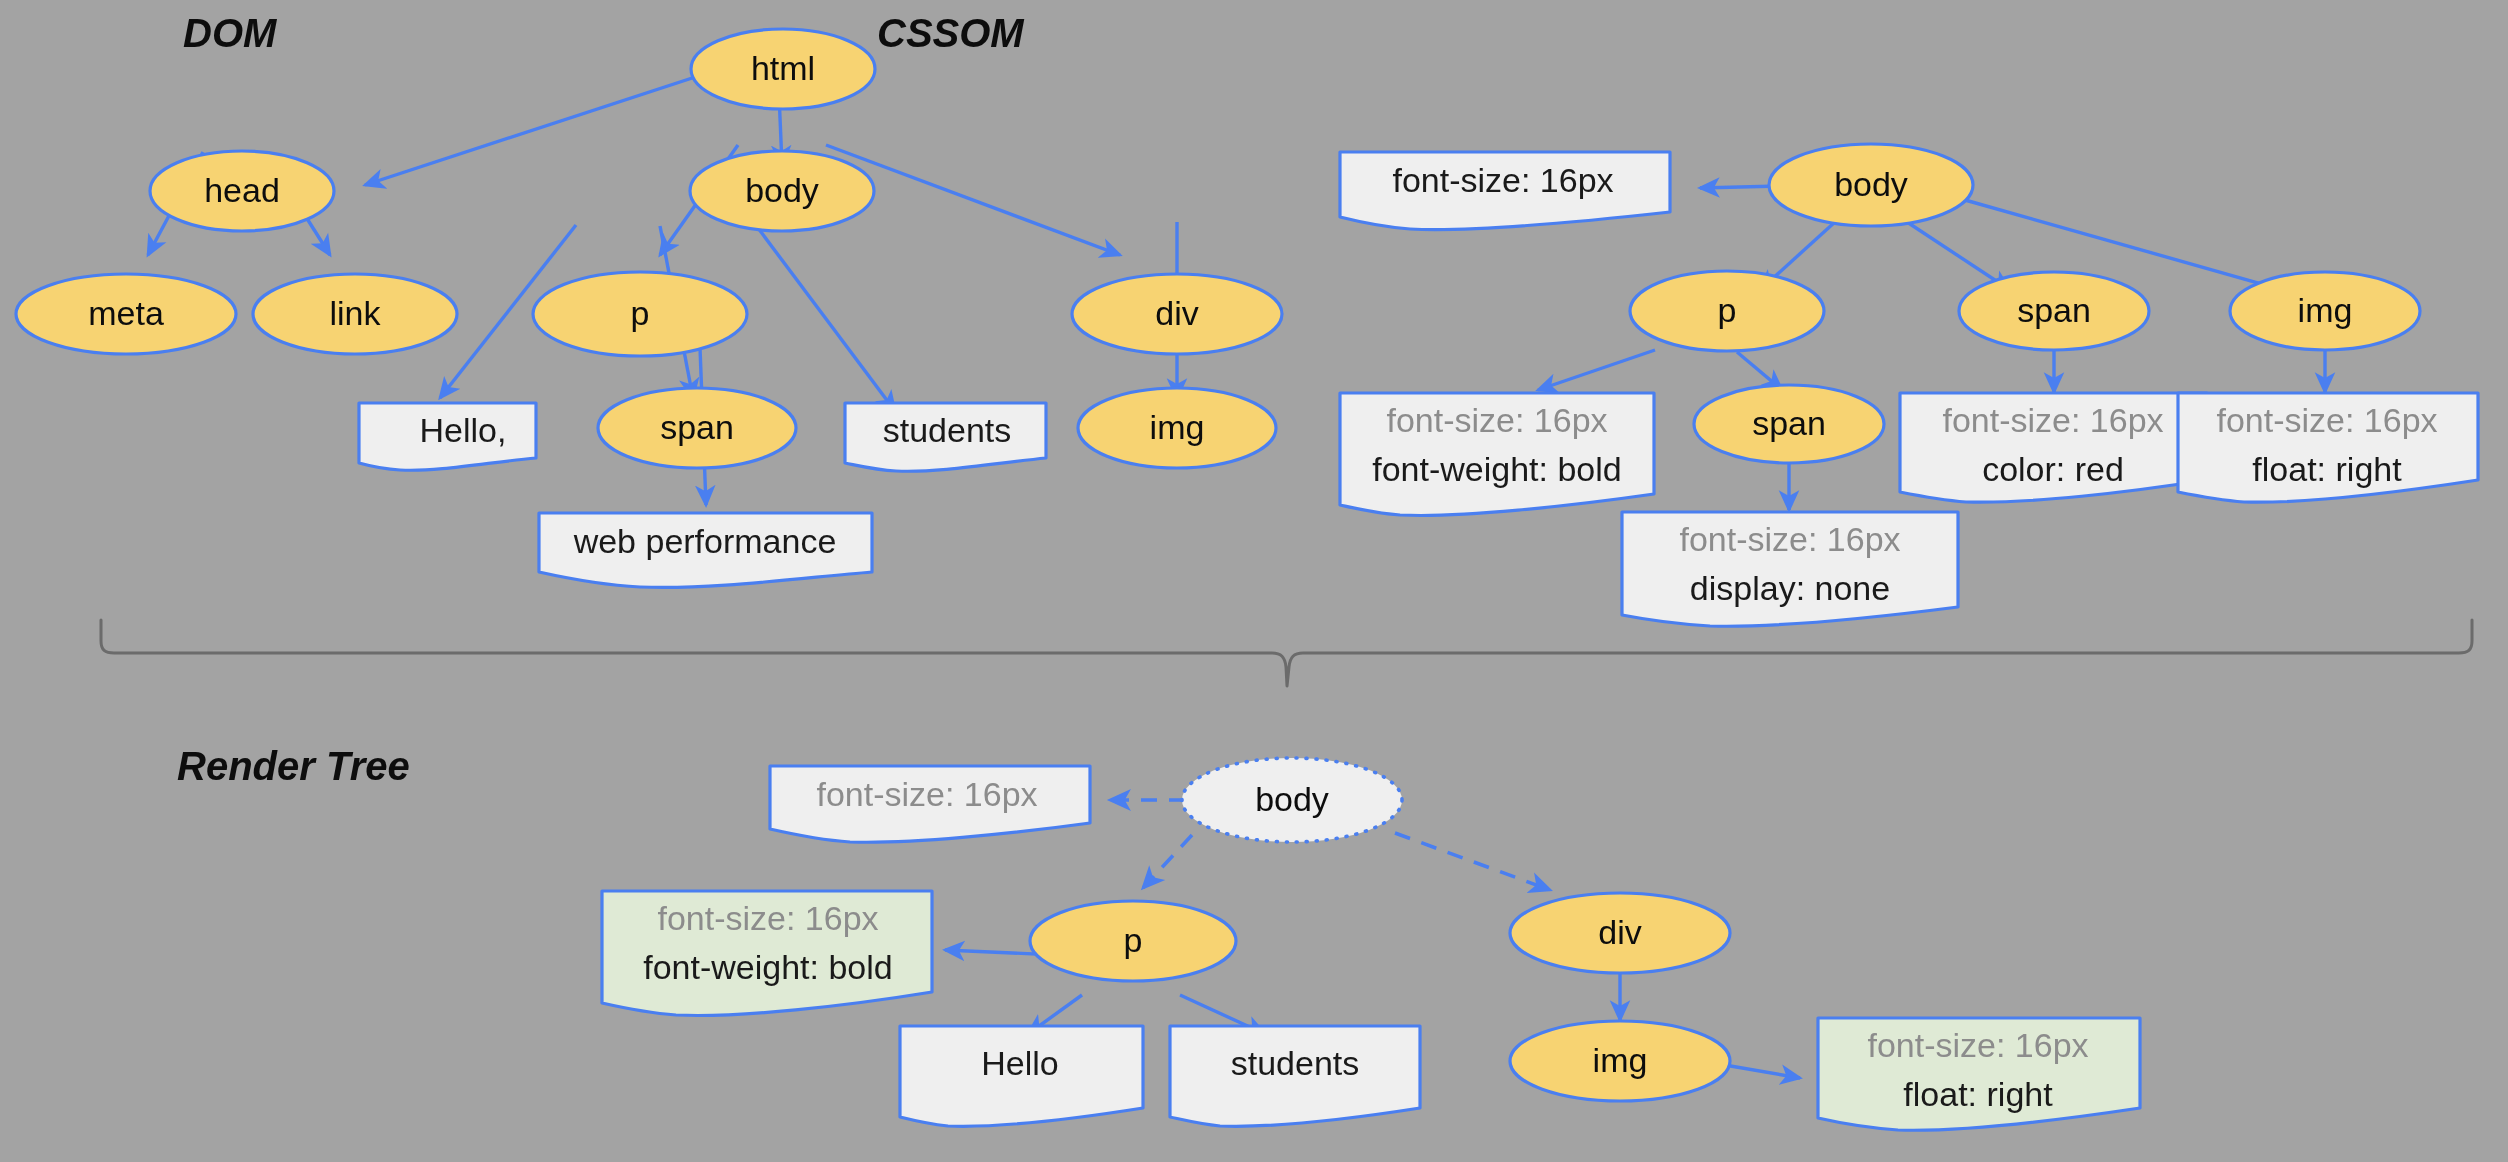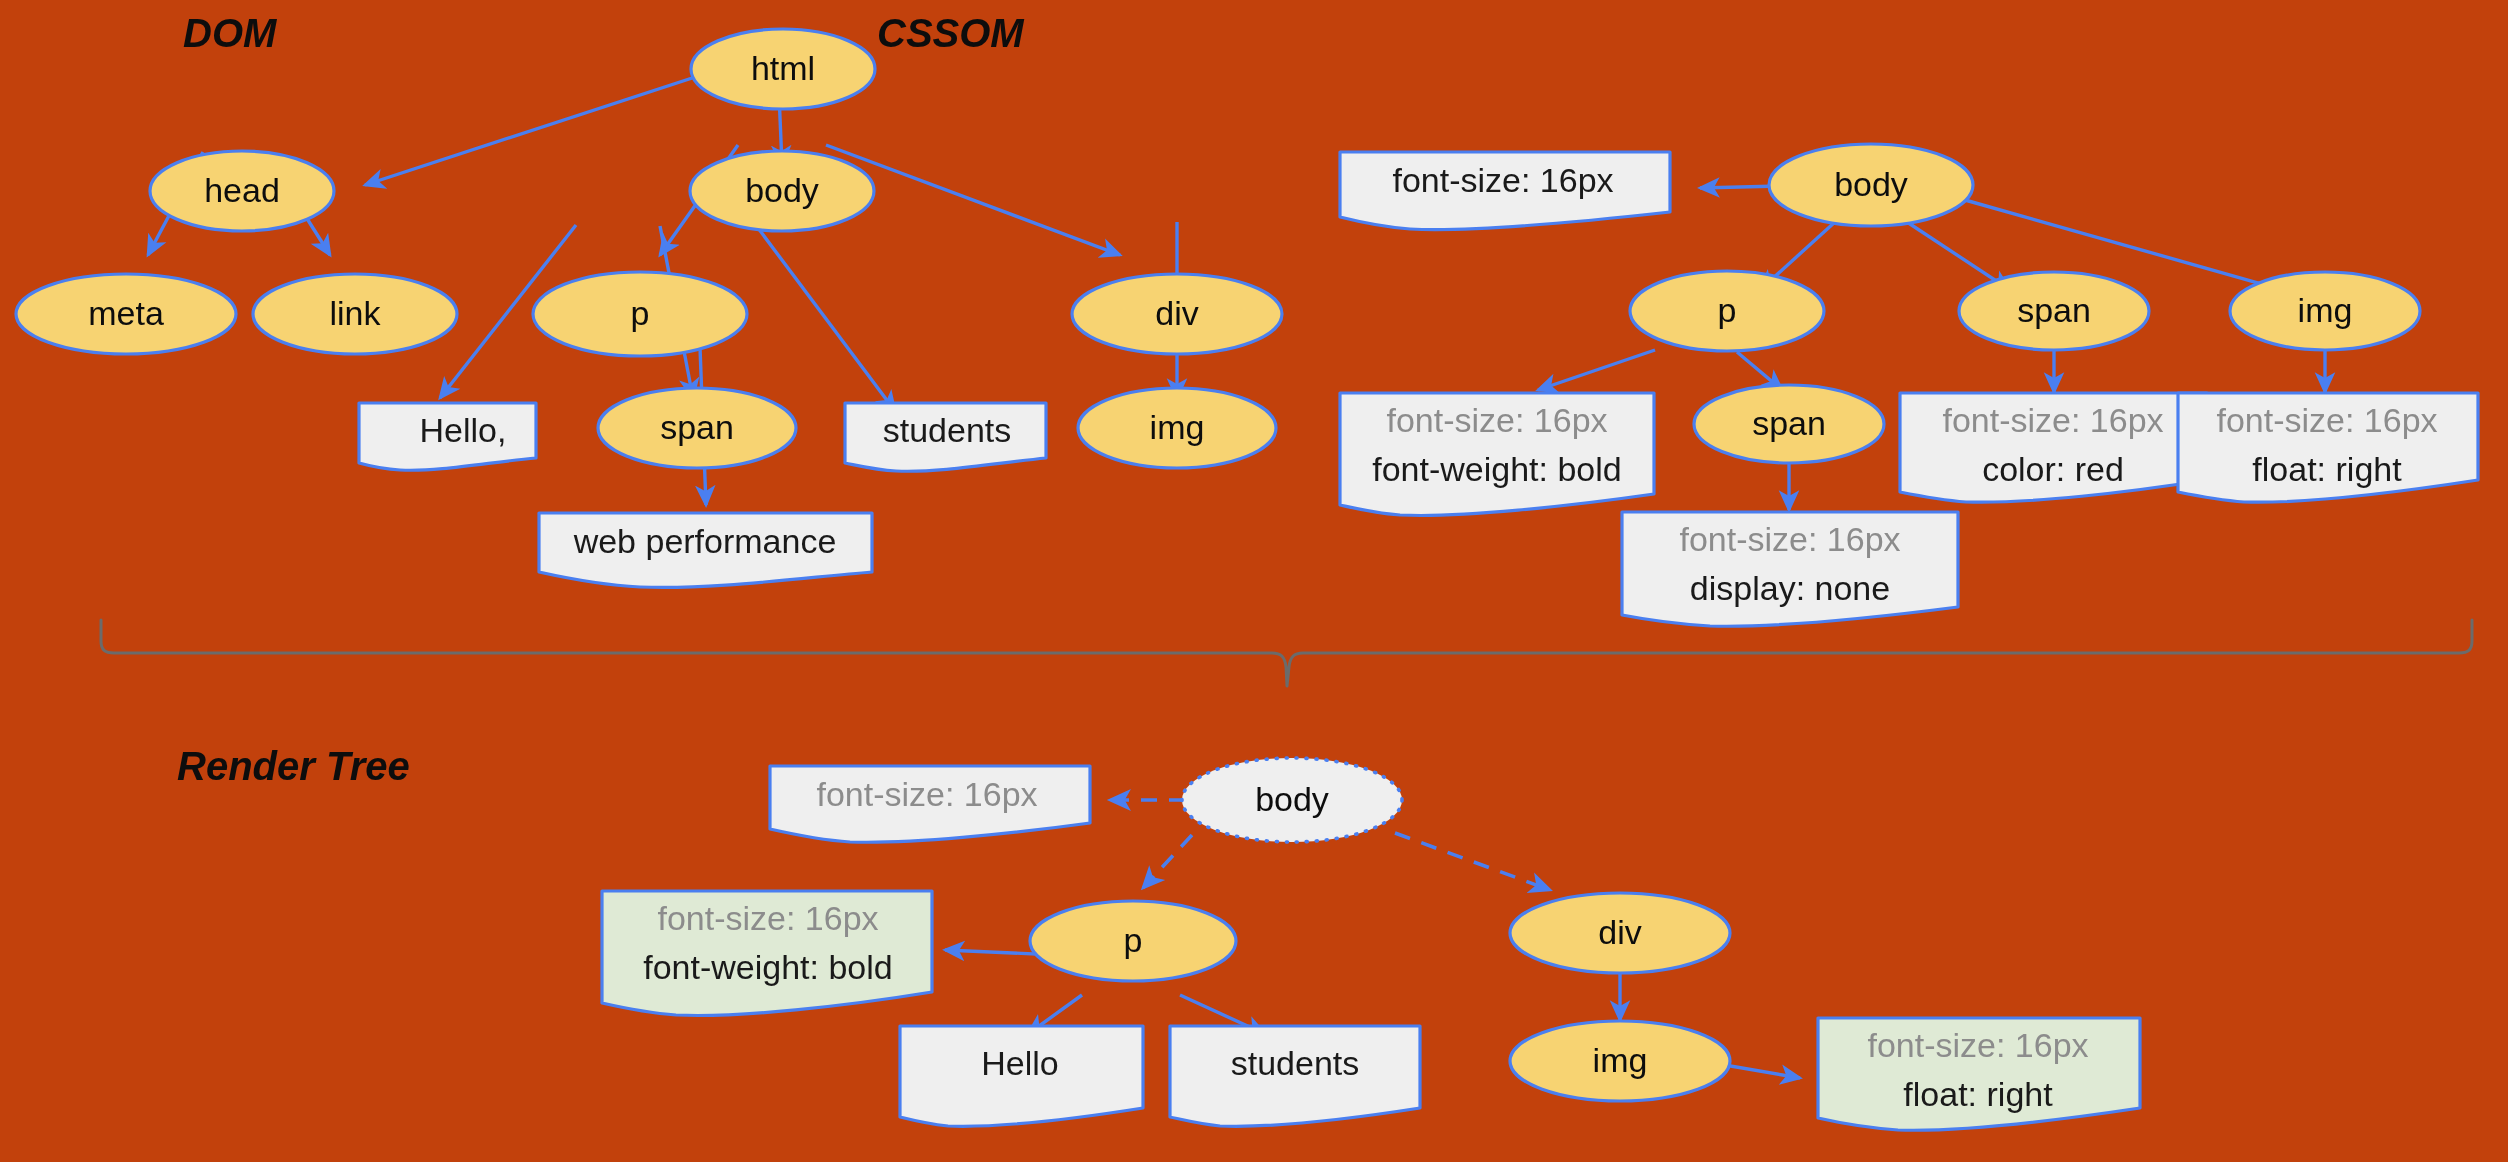--- a/index.html
+++ b/index.html
@@ -10,21 +10,21 @@
   body {
     width: 2508px;
     height: 1162px;
     font-family: "Liberation Sans", sans-serif;
     overflow: hidden;
   }
   #stage {
     position: relative;
     width: 2508px;
     height: 1162px;
-    background: #c2410c;
+    background: #a3a3a3;
   }
   svg#diagram {
     position: absolute;
     top: 0;
     left: 0;
     width: 2508px;
     height: 1162px;
   }
   .section-title {
     font-style: italic;

